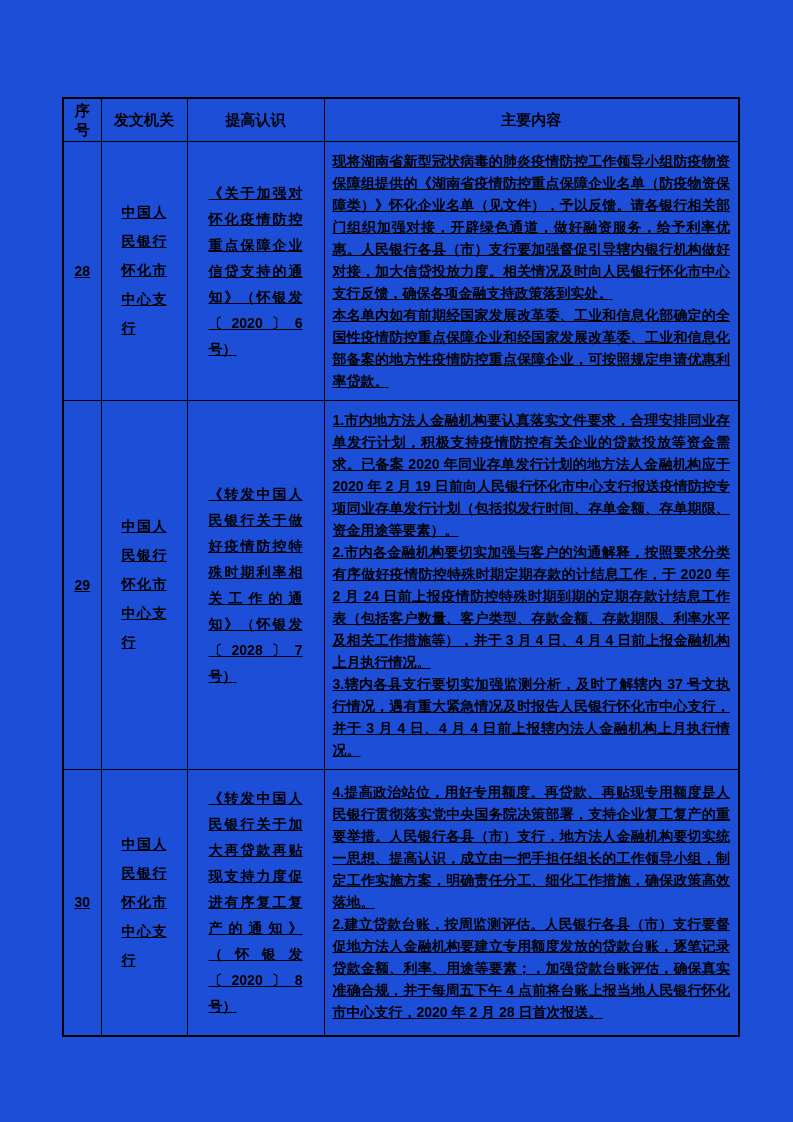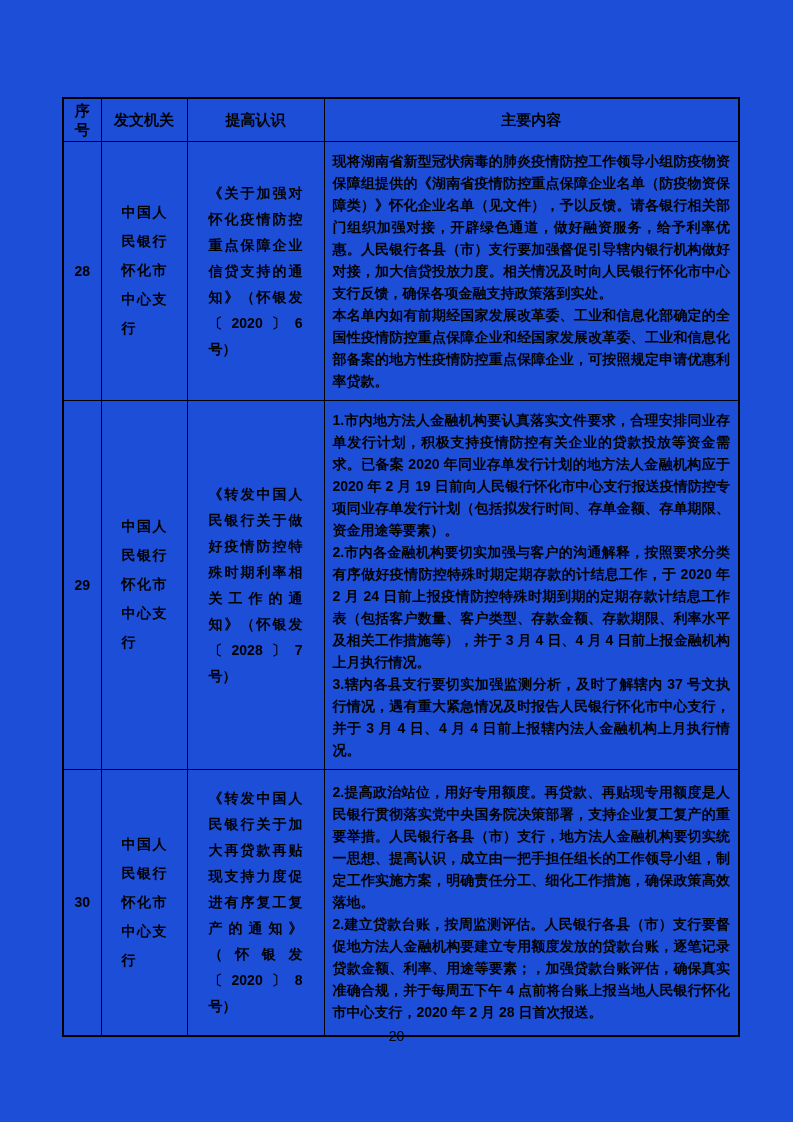--- a/index.html
+++ b/index.html
@@ -36,20 +36,21 @@
     height: 43px;
     font-size: 15px;
     line-height: 19px;
     text-align: center;
     vertical-align: middle;
     padding: 0 8px;
   }
   td {
     font-size: 14px;
     vertical-align: middle;
+    text-decoration: underline;
   }
   td.seq {
     text-align: center;
     font-size: 14px;
     margin-left: 9px;
   }
   td.issuer {
     padding: 0 20px;
     line-height: 29px;
     text-align: justify;
@@ -118,22 +119,21 @@
           <p>1.市内地方法人金融机构要认真落实文件要求，合理安排同业存单发行计划，积极支持疫情防控有关企业的贷款投放等资金需求。已备案 2020 年同业存单发行计划的地方法人金融机构应于 2020 年 2 月 19 日前向人民银行怀化市中心支行报送疫情防控专项同业存单发行计划（包括拟发行时间、存单金额、存单期限、资金用途等要素）。</p>
           <p>2.市内各金融机构要切实加强与客户的沟通解释，按照要求分类有序做好疫情防控特殊时期定期存款的计结息工作，于 2020 年 2 月 24 日前上报疫情防控特殊时期到期的定期存款计结息工作表（包括客户数量、客户类型、存款金额、存款期限、利率水平及相关工作措施等），并于 3 月 4 日、4 月 4 日前上报金融机构上月执行情况。</p>
           <p>3.辖内各县支行要切实加强监测分析，及时了解辖内 37 号文执行情况，遇有重大紧急情况及时报告人民银行怀化市中心支行，并于 3 月 4 日、4 月 4 日前上报辖内法人金融机构上月执行情况。</p>
         </td>
       </tr>
       <tr class="r-30">
         <td class="seq">30</td>
         <td class="issuer">中国人民银行怀化市中心支行</td>
         <td class="docname">《转发中国人民银行关于加大再贷款再贴现支持力度促进有序复工复产的通知》（怀银发〔2020〕8号）</td>
         <td class="content">
-          <p>2.提高政治站位，用好专用额度。再贷款、再贴现专用额度是人民银行贯彻落实党中央国务院决策部署，支持企业复工复产的重要举措。人民银行各县（市）支行，地方法人金融机构要切实统一思想、提高认识，成立由一把手担任组长的工作领导小组，制定工作实施方案，明确责任分工、细化工作措施，确保政策高效落地。</p>
+          <p>4.提高政治站位，用好专用额度。再贷款、再贴现专用额度是人民银行贯彻落实党中央国务院决策部署，支持企业复工复产的重要举措。人民银行各县（市）支行，地方法人金融机构要切实统一思想、提高认识，成立由一把手担任组长的工作领导小组，制定工作实施方案，明确责任分工、细化工作措施，确保政策高效落地。</p>
           <p>2.建立贷款台账，按周监测评估。人民银行各县（市）支行要督促地方法人金融机构要建立专用额度发放的贷款台账，逐笔记录贷款金额、利率、用途等要素；，加强贷款台账评估，确保真实准确合规，并于每周五下午 4 点前将台账上报当地人民银行怀化市中心支行，2020 年 2 月 28 日首次报送。</p>
         </td>
       </tr>
     </tbody>
   </table>
 
-  <div class="page-number">20</div>
 
 </div>
 
 </body></html>

